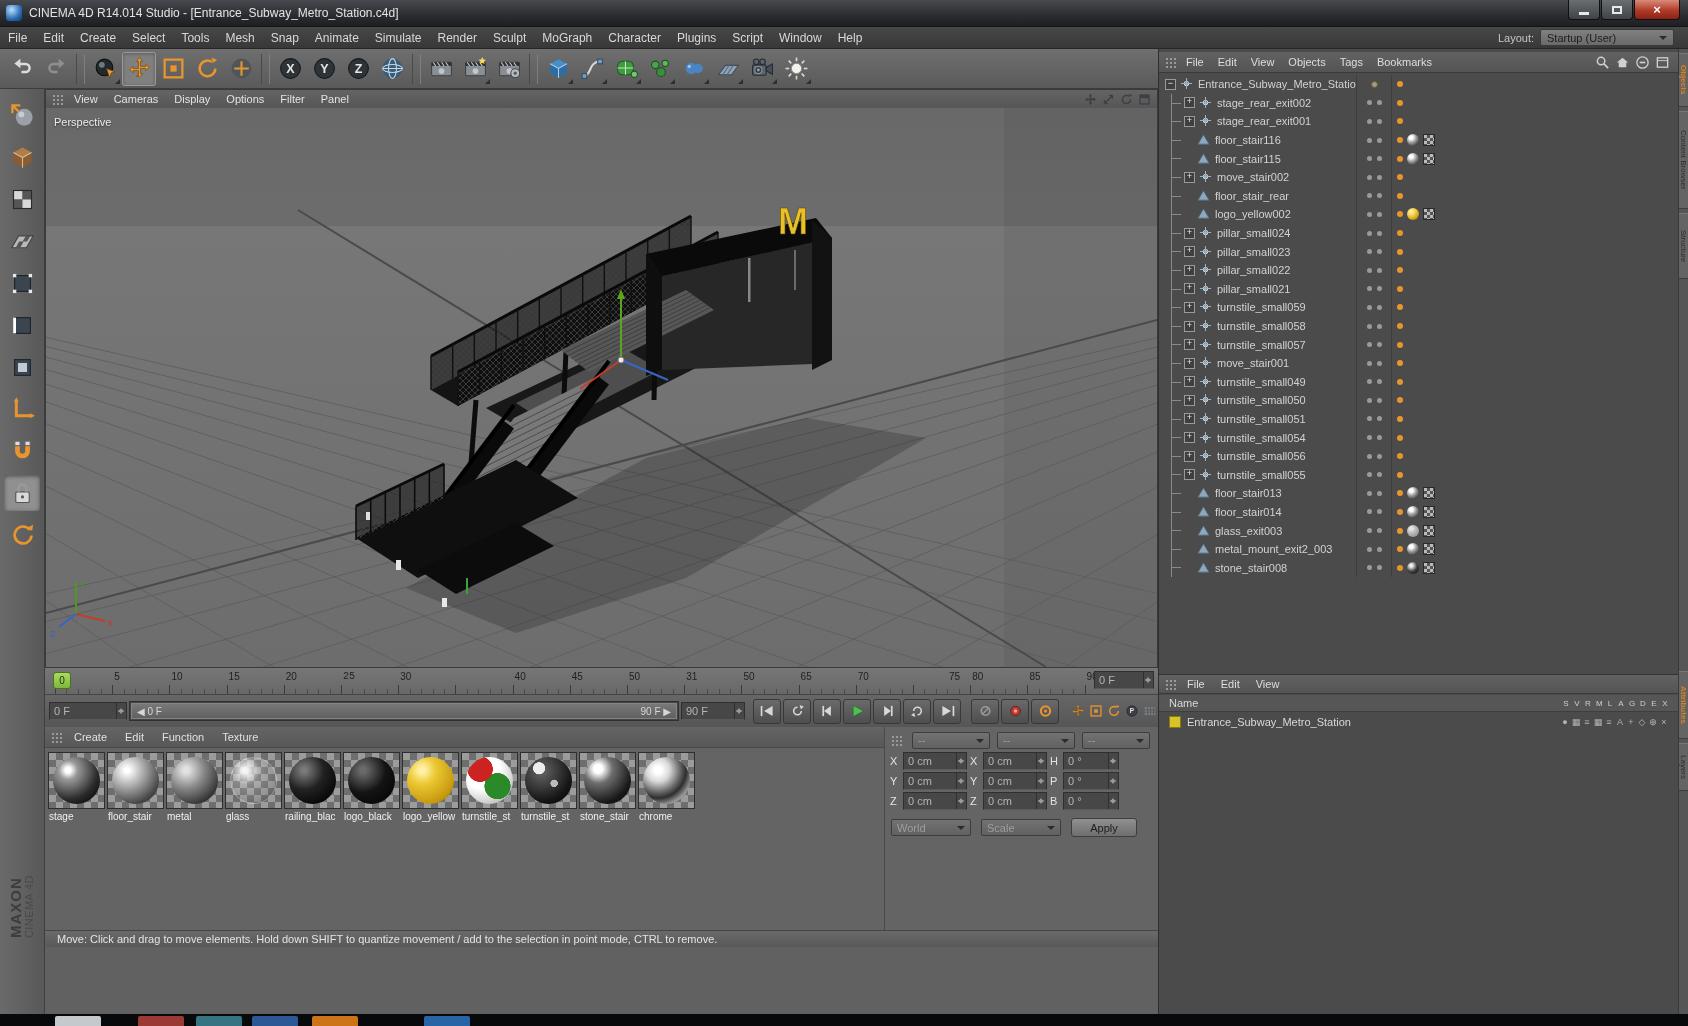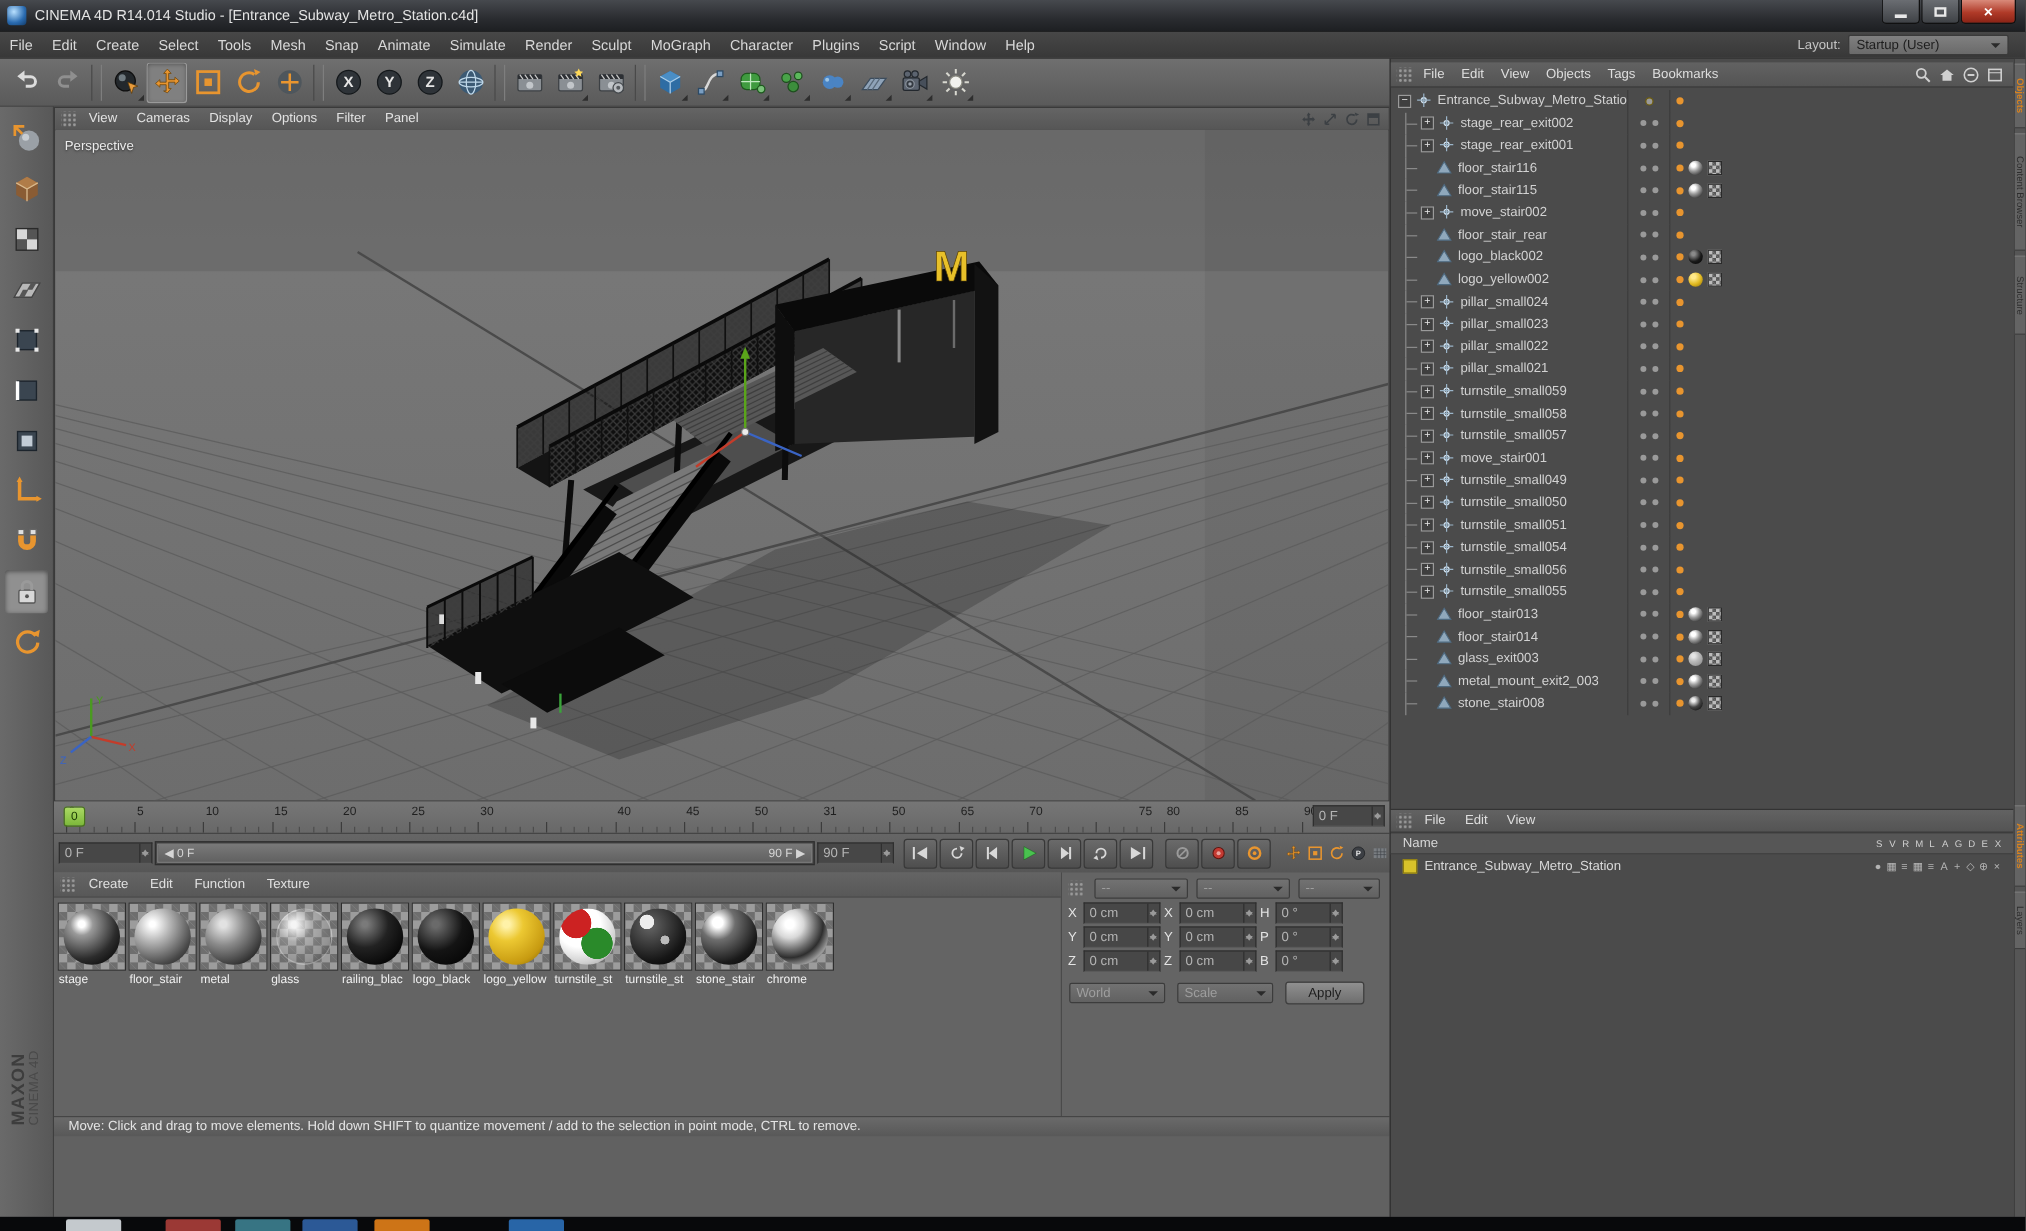--- a/index.html
+++ b/index.html
@@ -759,21 +759,21 @@
         <div class="tick" style="left: 204.48px;"></div>
         <div class="tick" style="left: 215.92px;"></div>
         <div class="tick" style="left: 227.36px;"></div>
         <div class="tick major" style="left: 238.8px;"></div>
         <div class="tick-label" style="left: 240.8px;">20</div>
         <div class="tick" style="left: 250.24px;"></div>
         <div class="tick" style="left: 261.68px;"></div>
         <div class="tick" style="left: 273.12px;"></div>
         <div class="tick" style="left: 284.56px;"></div>
         <div class="tick major" style="left: 296px;"></div>
-        <div class="tick-label" style="left: 298px;">25</div>
+        <div class="tick-label" style="left: 298px; font-family: Liberation Mono, monospace;">25</div>
         <div class="tick" style="left: 307.44px;"></div>
         <div class="tick" style="left: 318.88px;"></div>
         <div class="tick" style="left: 330.32px;"></div>
         <div class="tick" style="left: 341.76px;"></div>
         <div class="tick major" style="left: 353.2px;"></div>
         <div class="tick-label" style="left: 355.2px;">30</div>
         <div class="tick" style="left: 364.64px;"></div>
         <div class="tick" style="left: 376.08px;"></div>
         <div class="tick" style="left: 387.52px;"></div>
         <div class="tick" style="left: 398.96px;"></div>
@@ -1353,41 +1353,20 @@
           <span class="orow-end"></span>
         </div>
         <div class="orow">
           <span class="tstub"></span>
           <span class="exp-sp"></span>
           <span class="oicon">
             <svg viewBox="0 0 14 14">
               <path d="M7 2L13 12H1z" fill="#8fa8bc" stroke="#4e6a80" stroke-width="1"></path>
             </svg>
           </span>
-          <span class="oname">logo_black002</span>
-          <span class="ospacer"></span>
-          <span class="vdots">
-            <i></i>
-            <i></i>
-          </span>
-          <span class="otags">
-            <i class="tag-dot"></i>
-            <i class="tag-sphere ts-black"></i>
-            <i class="tag-checker"></i>
-          </span>
-          <span class="orow-end"></span>
-        </div>
-        <div class="orow">
-          <span class="tstub"></span>
-          <span class="exp-sp"></span>
-          <span class="oicon">
-            <svg viewBox="0 0 14 14">
-              <path d="M7 2L13 12H1z" fill="#8fa8bc" stroke="#4e6a80" stroke-width="1"></path>
-            </svg>
-          </span>
           <span class="oname">logo_yellow002</span>
           <span class="ospacer"></span>
           <span class="vdots">
             <i></i>
             <i></i>
           </span>
           <span class="otags">
             <i class="tag-dot"></i>
             <i class="tag-sphere ts-yellow"></i>
             <i class="tag-checker"></i>

